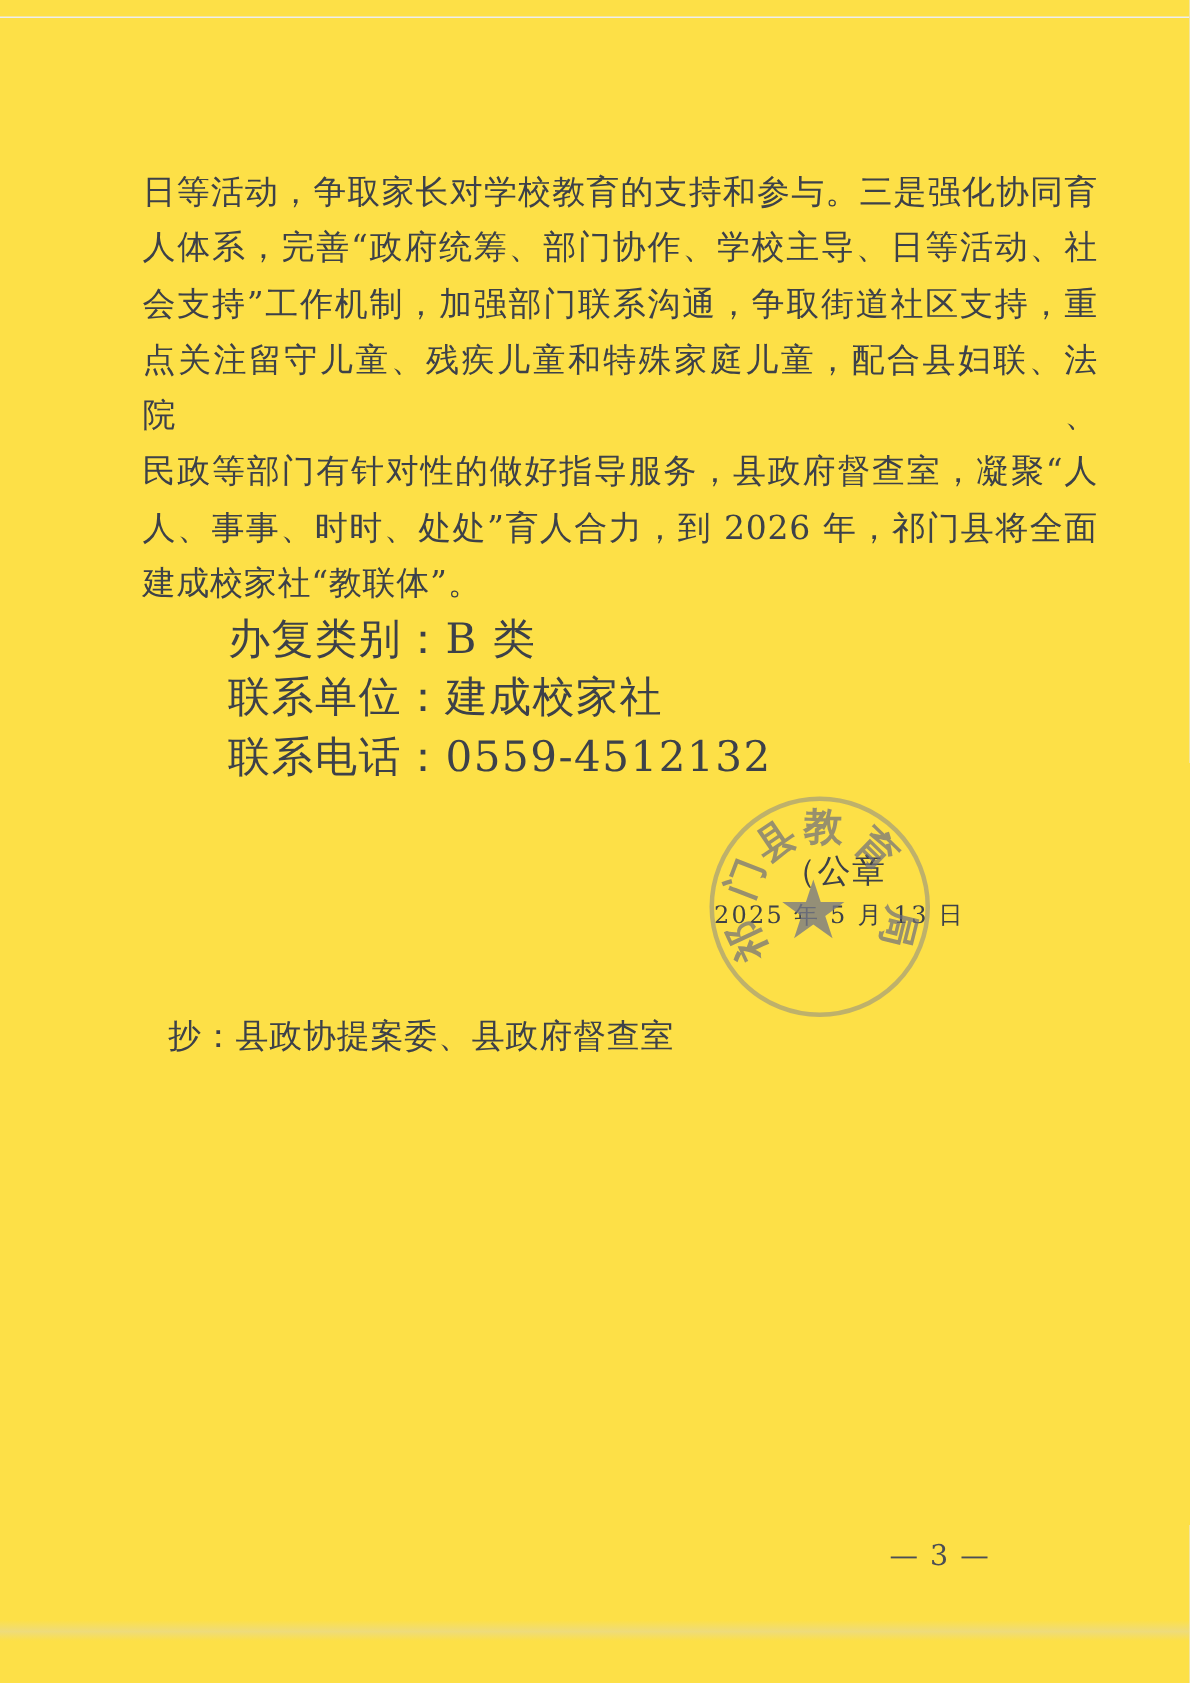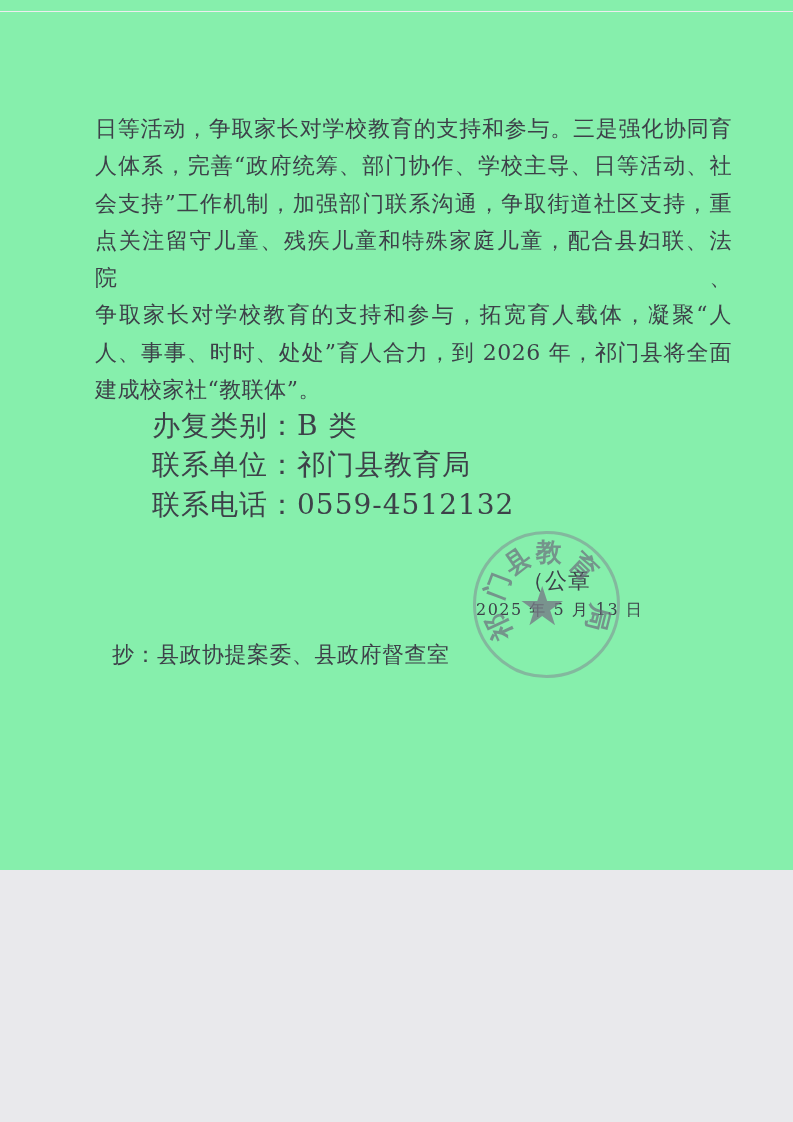--- a/index.html
+++ b/index.html
@@ -1,20 +1,20 @@
 <!DOCTYPE html>
 <html><head>
 <meta charset="utf-8">
 <style>
   html, body { margin: 0; padding: 0; background: #e9e9ec; }
   .page {
     position: relative;
-    width: 793px; height: 870px;
+    width: 793px; height: 1122px;
     margin: 0 auto;
-    background: #86efac;
+    background: #fde047;
     font-family: "DejaVu Serif", "Liberation Serif", serif;
     color: #3d4149;
     overflow: hidden;
   }
   
   .scan-line-top {
     position: absolute; top: 11px; left: 0; right: 0; height: 1px;
     background: #ededf0;
   }
   .scan-band-bottom {
@@ -60,49 +60,49 @@
   }
   .seal-char {
     position: absolute; left: 50%; top: 50%;
     font-size: 26px; font-weight: bold; line-height: 26px;
     color: rgba(108, 110, 126, 0.70);
     width: 26px; height: 26px; margin: -13px 0 0 -13px;
     text-align: center;
   }
   
   .cc-line {
-    position: absolute; left: 112px; top: 640px;
+    position: absolute; left: 112px; top: 676px;
     font-size: 22px; letter-spacing: 0.5px;
   }
   
   .page-number {
     position: absolute; left: 593px; top: 1026px;
     font-size: 19px; letter-spacing: 1px; color: #4b4e55;
   }
 </style>
 </head>
 <body>
 
 <div class="page">
 
   <div class="scan-line-top"></div>
 
   <div class="body-text">
     <div class="jline">日等活动，争取家长对学校教育的支持和参与。三是强化协同育</div>
     <div class="jline">人体系，完善“政府统筹、部门协作、学校主导、日等活动、社</div>
     <div class="jline">会支持”工作机制，加强部门联系沟通，争取街道社区支持，重</div>
     <div class="jline">点关注留守儿童、残疾儿童和特殊家庭儿童，配合县妇联、法院、</div>
-    <div class="jline">争取家长对学校教育的支持和参与，拓宽育人载体，凝聚“人</div>
+    <div class="jline">民政等部门有针对性的做好指导服务，县政府督查室，凝聚“人</div>
     <div class="jline">人、事事、时时、处处”育人合力，到 2026 年，祁门县将全面</div>
     <div class="jline-end">建成校家社“教联体”。</div>
   </div>
 
   <div class="reply-info">
     <div>办复类别：B 类</div>
-    <div>联系单位：祁门县教育局</div>
+    <div>联系单位：建成校家社</div>
     <div>联系电话：0559-4512132</div>
   </div>
 
   <div class="seal-note">（公章</div>
   <div class="seal-date">2025 年 5 月 13 日</div>
 
   <div class="seal">
     <span class="seal-star">★</span>
     <span class="seal-char" style="transform: rotate(-115deg) translateY(-53px);">祁</span>
     <span class="seal-char" style="transform: rotate(-69deg) translateY(-53px);">门</span>

